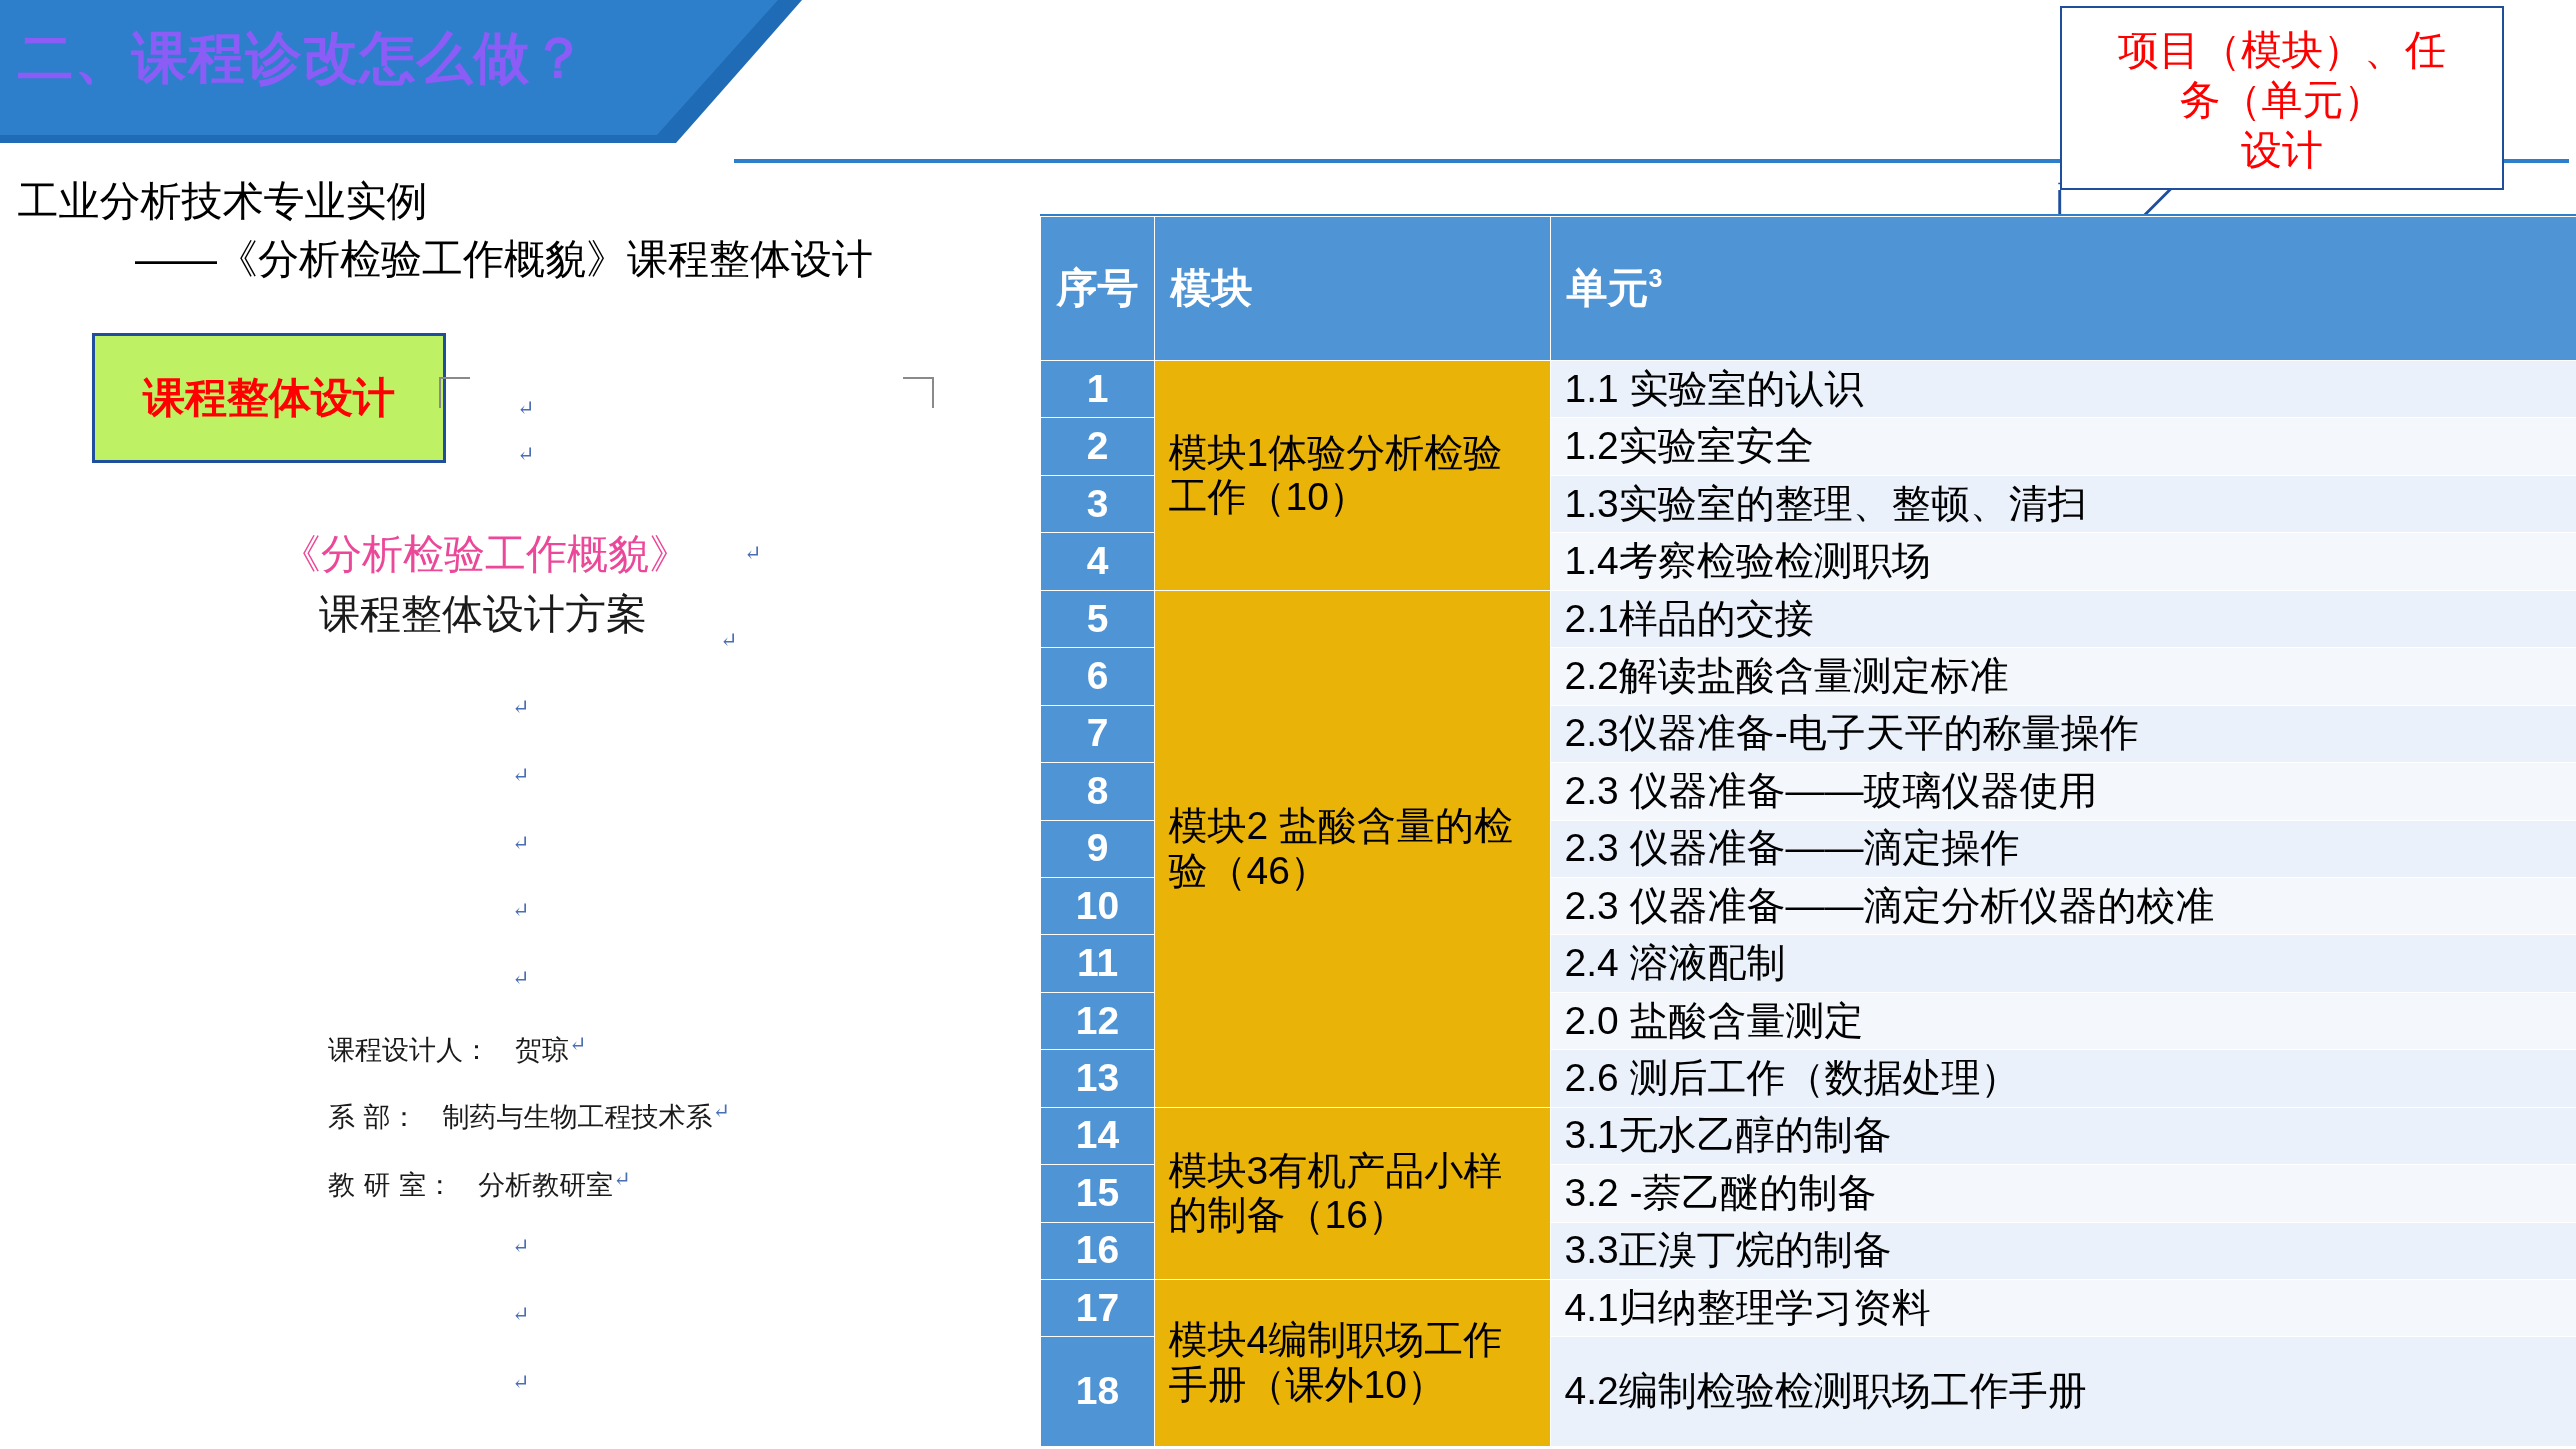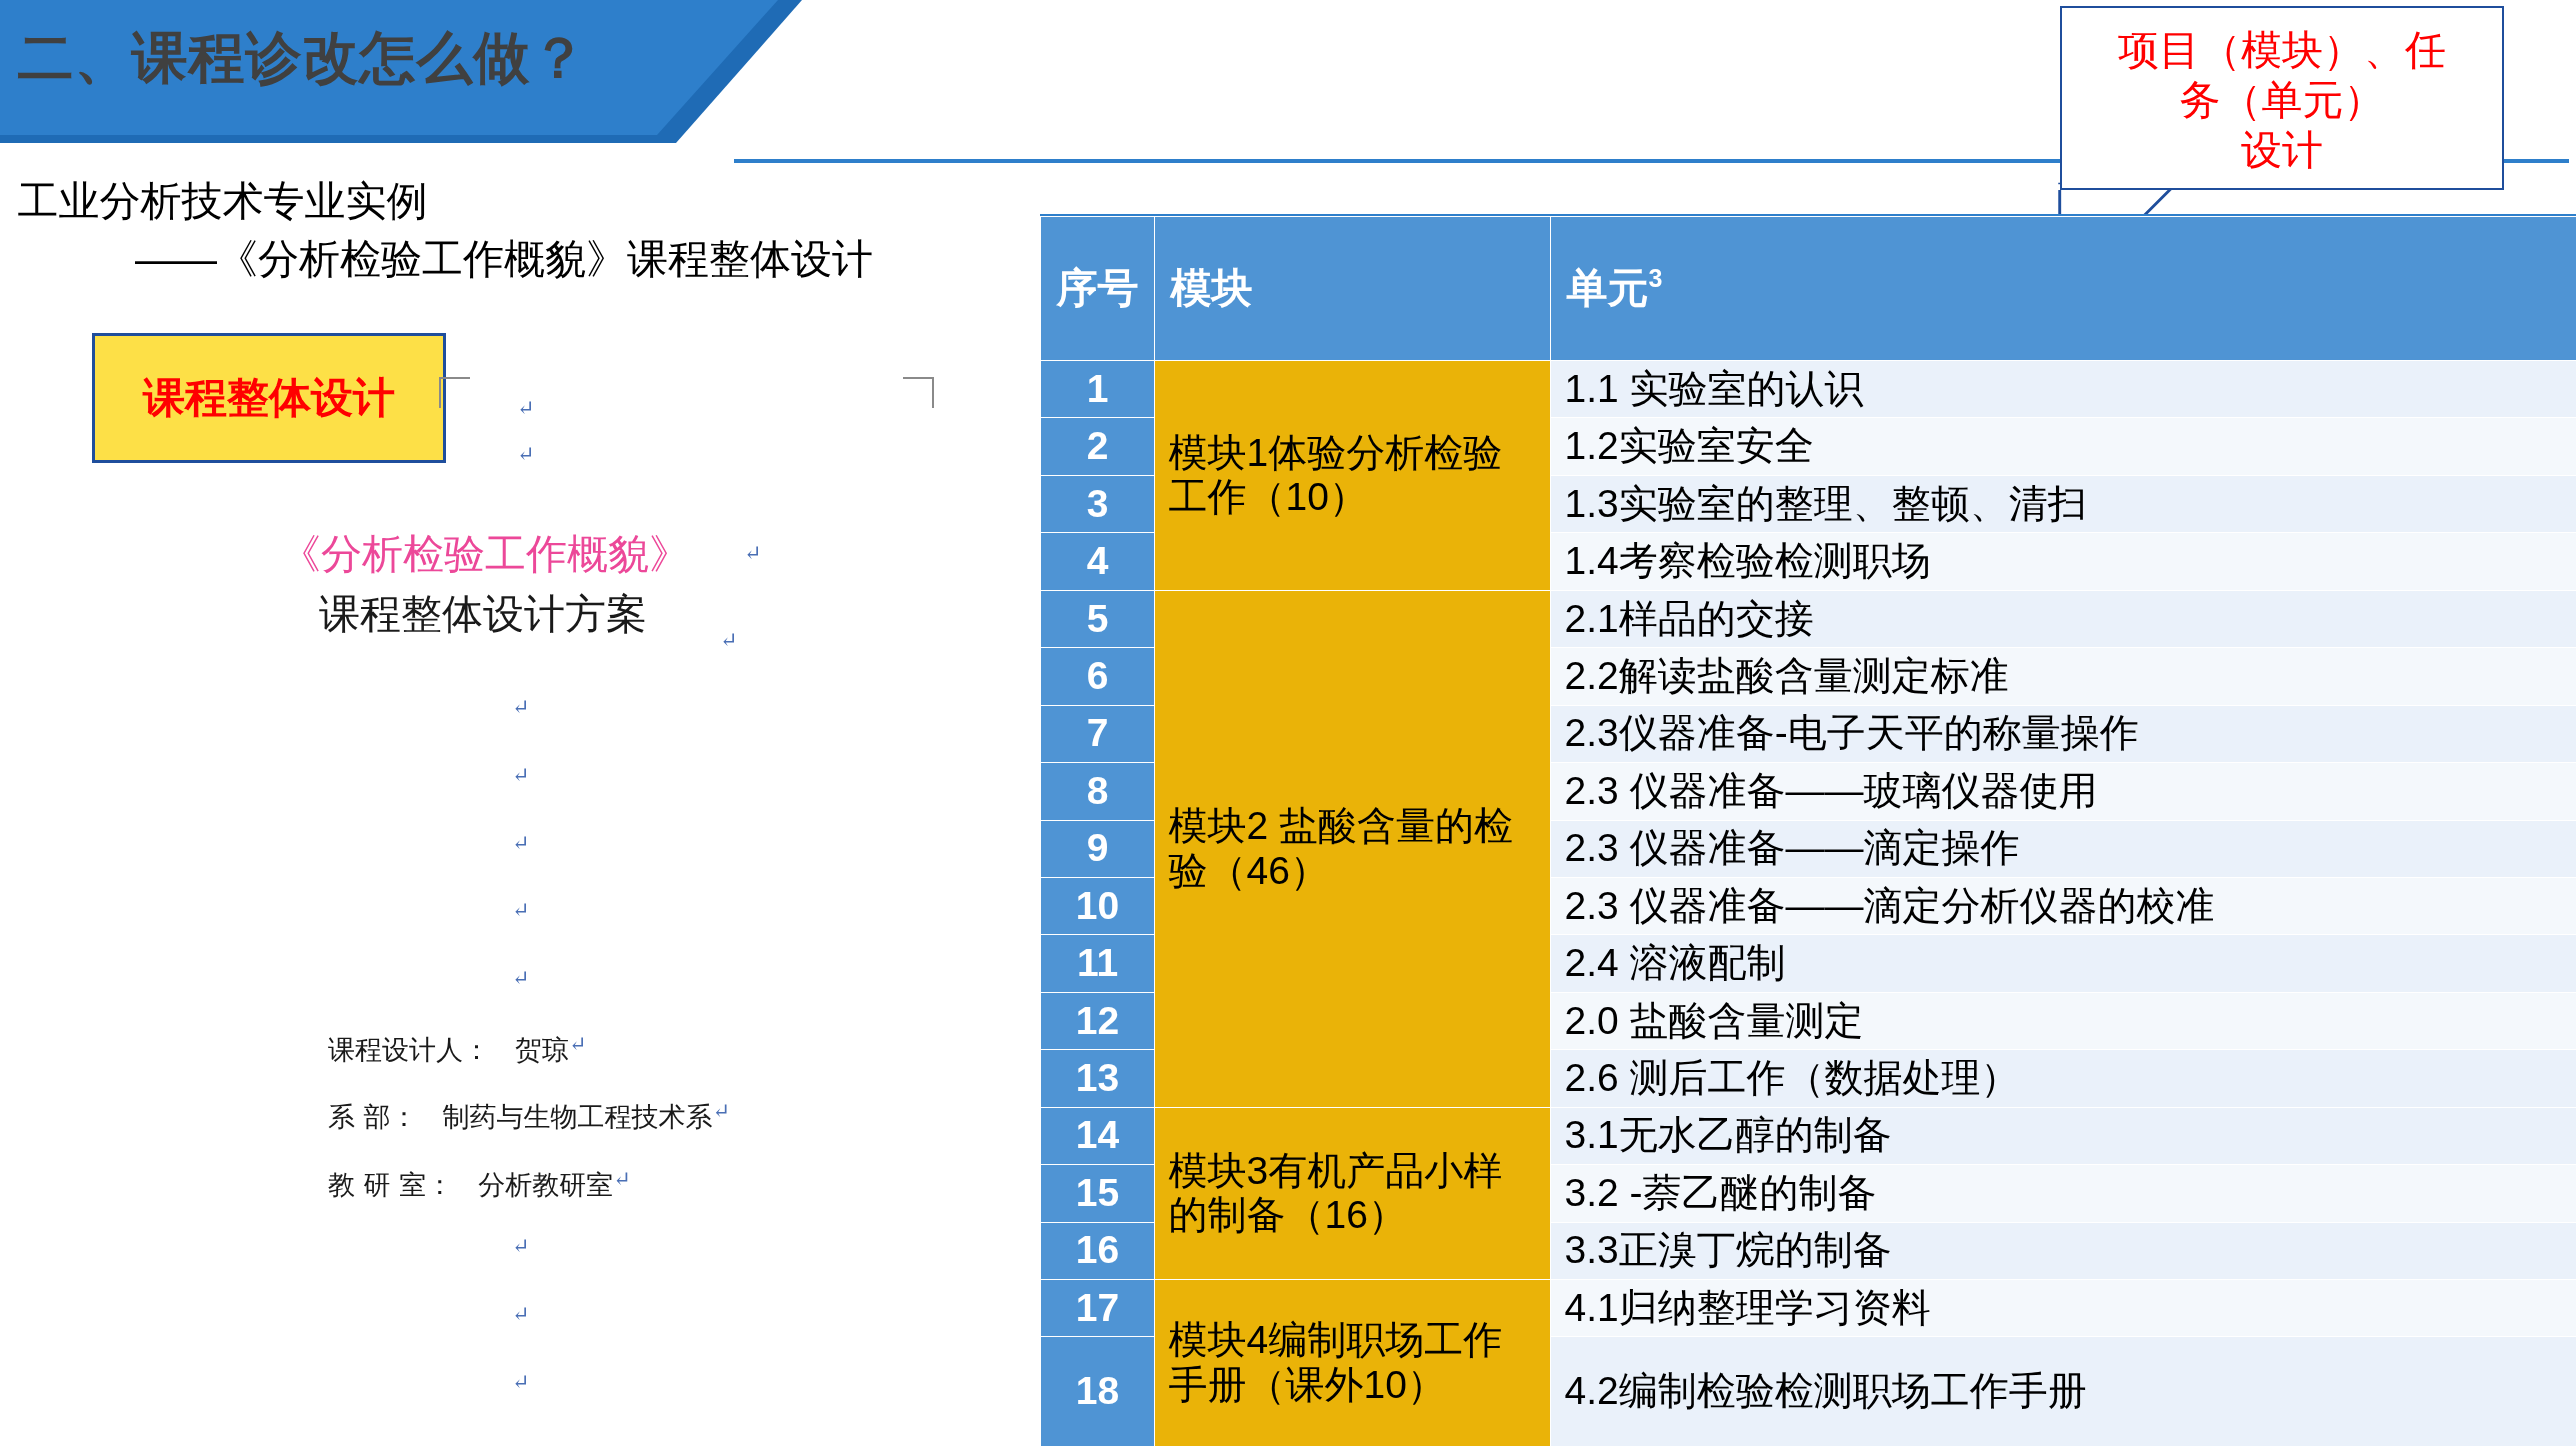--- a/index.html
+++ b/index.html
@@ -34,21 +34,21 @@
     height: 135px;
     background: #2E7FCB;
     clip-path: polygon(0 0, 778px 0, 657px 135px, 0 135px);
   }
   .header-title {
     position: absolute;
     left: 17.4px;
     top: 21px;
     font-size: 56px;
     font-weight: bold;
-    color: #404040;
+    color: #8b5cf6;
     letter-spacing: 1px;
     white-space: nowrap;
   }
   .header-rule {
     position: absolute;
     left: 734px;
     top: 159px;
     width: 1835px;
     height: 3.9px;
     background: #2E7FCB;
@@ -72,21 +72,21 @@
     white-space: nowrap;
   }
 
   .callout-box {
     position: absolute;
     left: 92px;
     top: 333px;
     width: 348px;
     height: 124px;
     border: 3.9px solid #1F4E9C;
-    background: #fde047;
+    background: #bef264;
     display: flex;
     align-items: center;
     justify-content: center;
   }
   .callout-box span {
     font-size: 42px;
     font-weight: bold;
     color: #FF0000;
     white-space: nowrap;
   }

